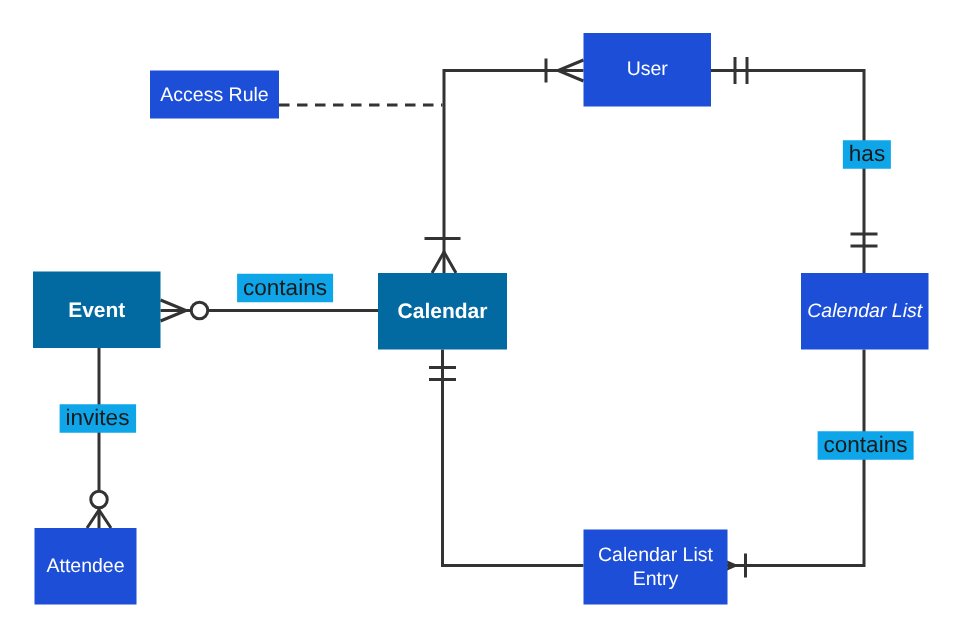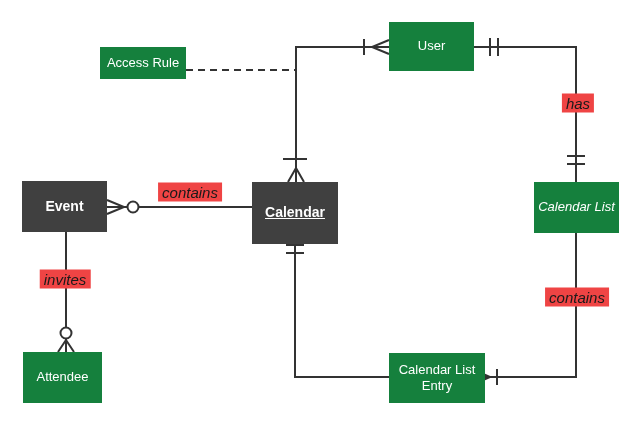--- a/index.html
+++ b/index.html
@@ -22,33 +22,32 @@
     align-items: center;
     justify-content: center;
     text-align: center;
     color: #ffffff;
     font-size: 13px;
     line-height: 1.25;
     box-sizing: border-box;
     padding: 2px 4px;
     user-select: none;
   }
-  .entity.orange { background: #404040; font-weight: bold; font-size: 14px; text-align: right; }
-  .entity.green  { background: #15803d; font-weight: 400; }
+  .entity.orange { background: #0369a1; font-weight: bold; font-size: 14px; text-align: right; }
+  .entity.green  { background: #1d4ed8; font-weight: 400; }
 
   .edge-label {
     position: absolute;
     transform: translate(-50%, -50%);
-    background: #ef4444;
+    background: #0ea5e9;
     color: #1a1a1a;
     font-size: 15px;
     padding: 1px 4px;
     white-space: nowrap;
     user-select: none;
-    font-style: italic;
   }
 </style>
 </head>
 <body>
 
 <div class="stage">
 
   <svg class="connector-layer" width="642" height="423" viewBox="0 0 642 423" stroke="#333333" stroke-width="2" fill="none">
 
     <g>
@@ -95,27 +94,27 @@
       <path d="M58 352 L66 340 L74 352"></path>
     </g>
   </svg>
 
   <div class="entity green" style="left:100px; top:47px; width:86px; height:32px;">Access Rule</div>
 
   <div class="entity green" style="left:389px; top:22px; width:85px; height:49px;">User</div>
 
   <div class="entity orange" style="left:22px; top:181px; width:85px; height:51px;">Event</div>
 
-  <div class="entity orange" style="left:252px; top:182px; width:86px; height:62px;text-decoration:underline;">Calendar</div>
+  <div class="entity orange" style="left:252px; top:182px; width:86px; height:51px;">Calendar</div>
 
   <div class="entity green" style="left:534px; top:182px; width:85px; height:51px;font-style:italic;">Calendar List</div>
 
   <div class="entity green" style="left:389px; top:353px; width:96px; height:50px;">Calendar List Entry</div>
 
-  <div class="entity green" style="left:23px; top:352px; width:79px; height:51px;">Attendee</div>
+  <div class="entity green" style="left:23px; top:352px; width:68px; height:51px;">Attendee</div>
 
   <div class="edge-label" style="left:190px; top:192px;">contains</div>
 
 
   <div class="edge-label" style="left:578px; top:103px;">has</div>
 
   <div class="edge-label" style="left:577px; top:297px;">contains</div>
 
 
   <div class="edge-label" style="left:65px; top:279px;">invites</div>

